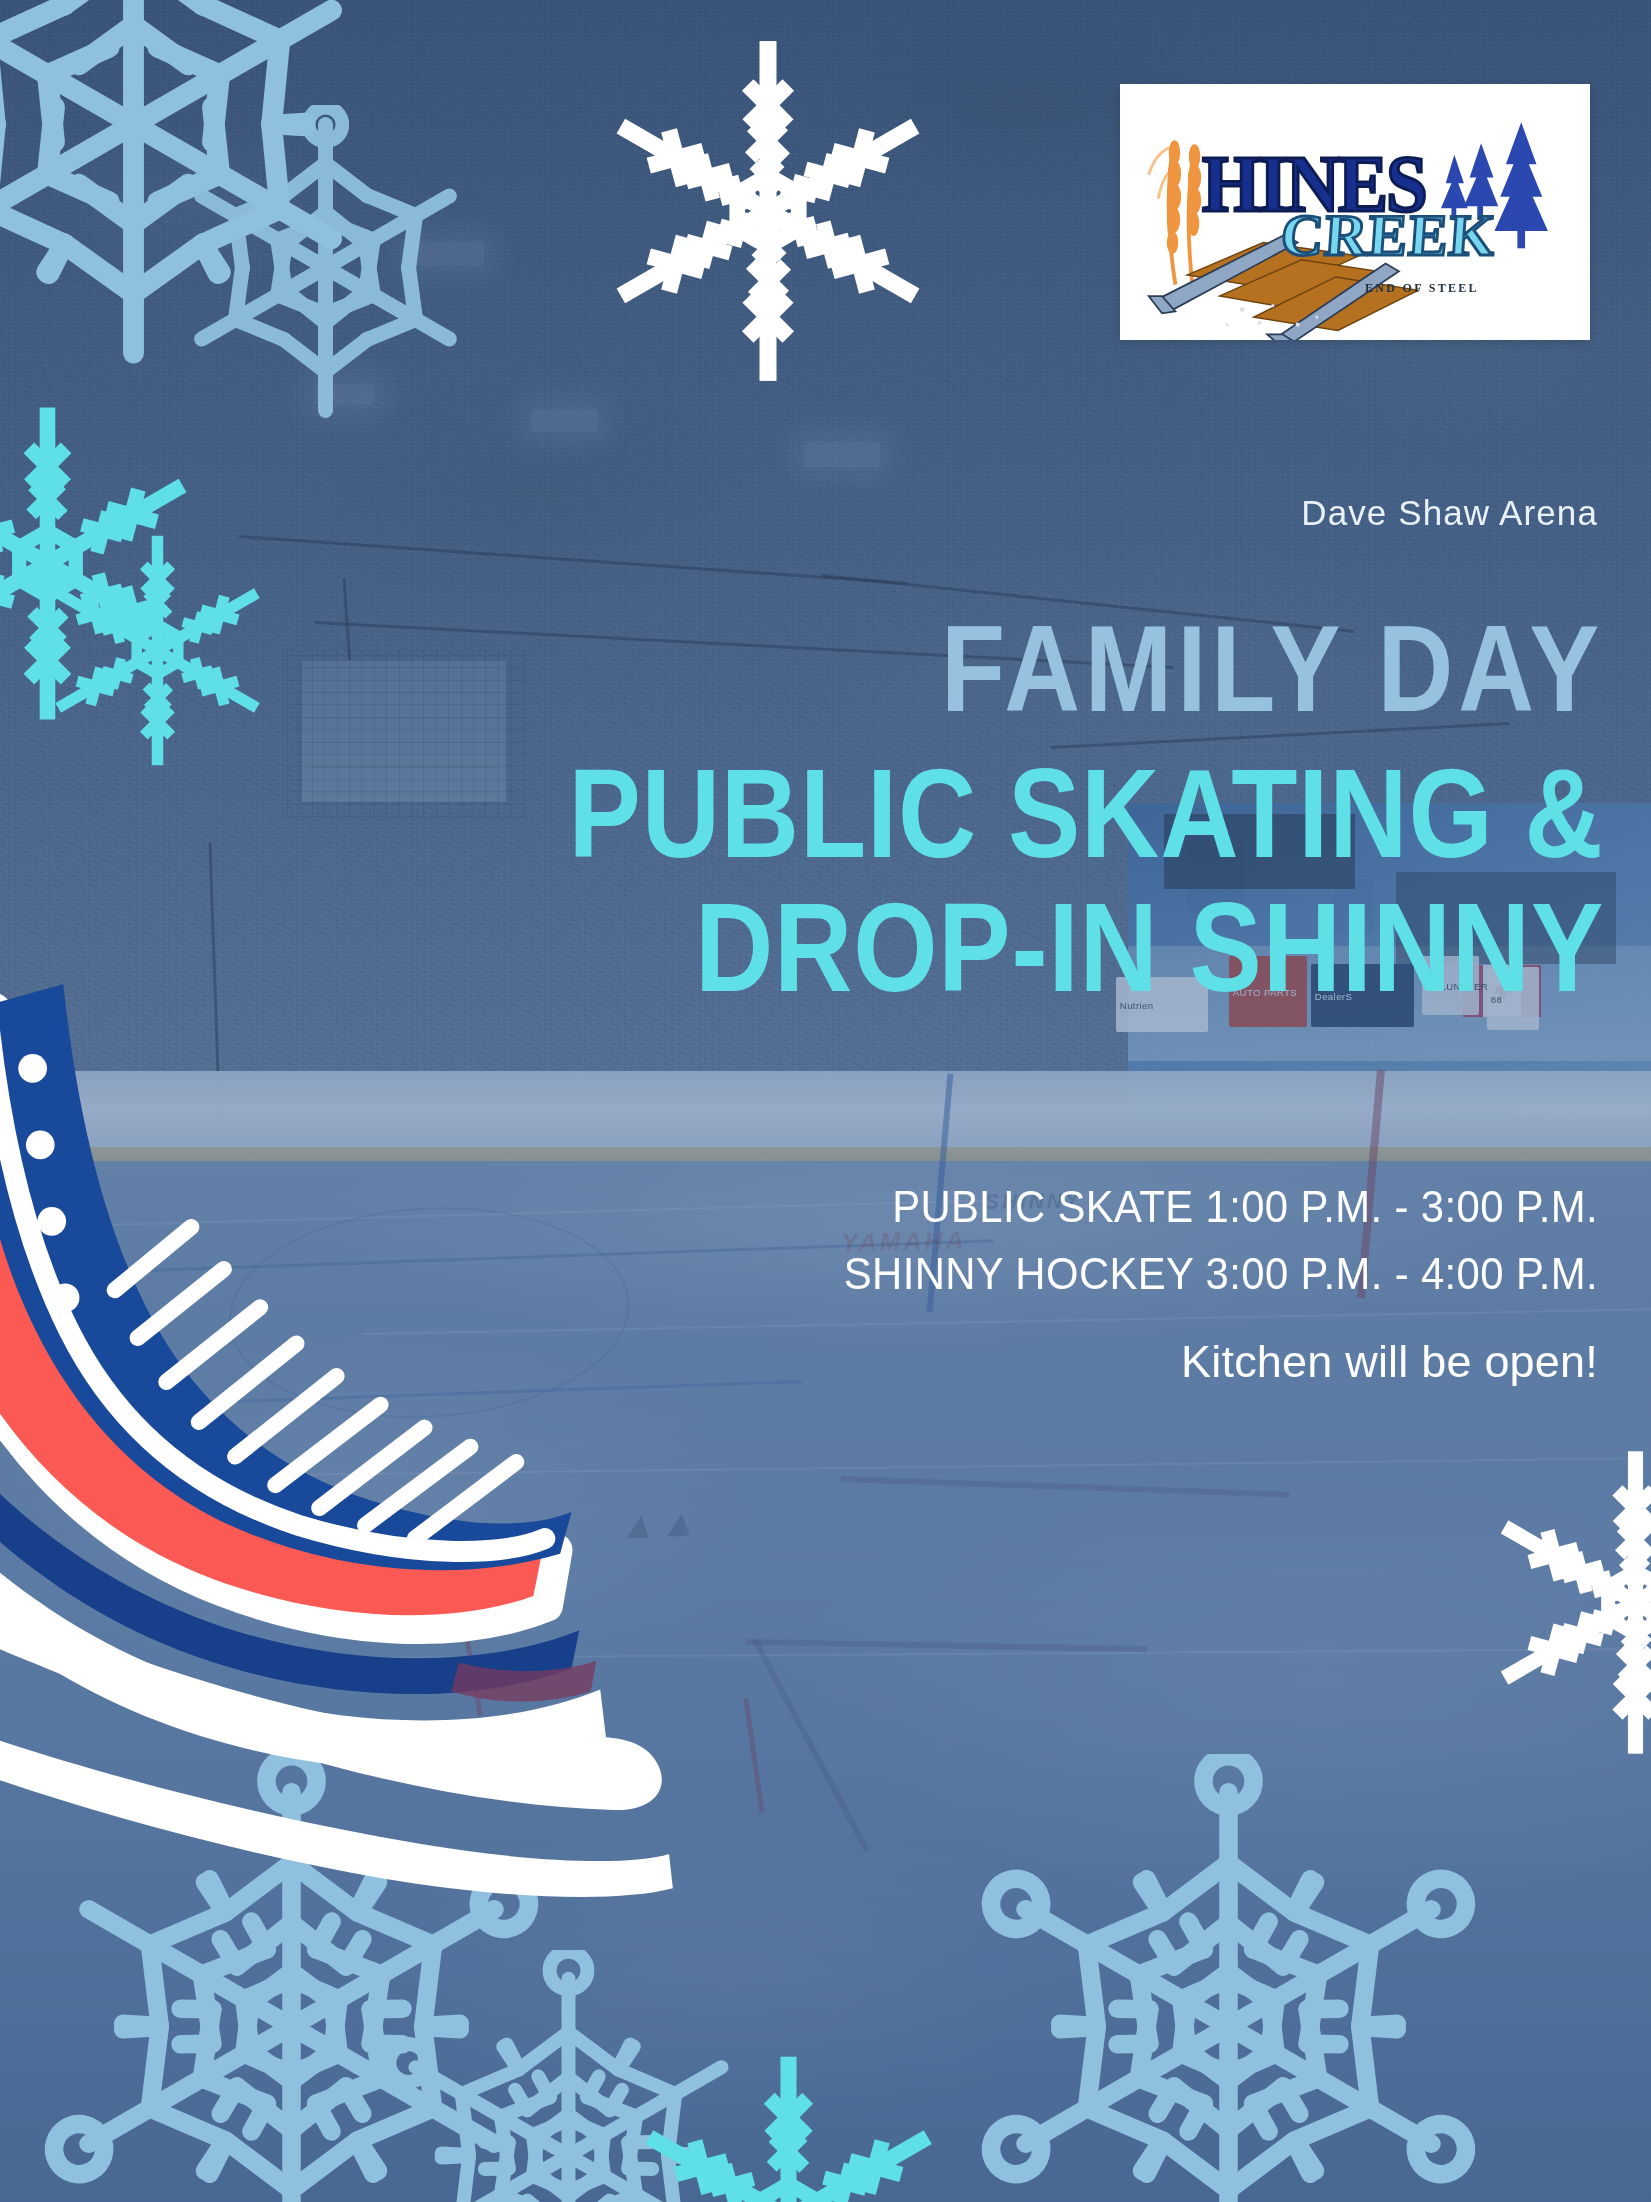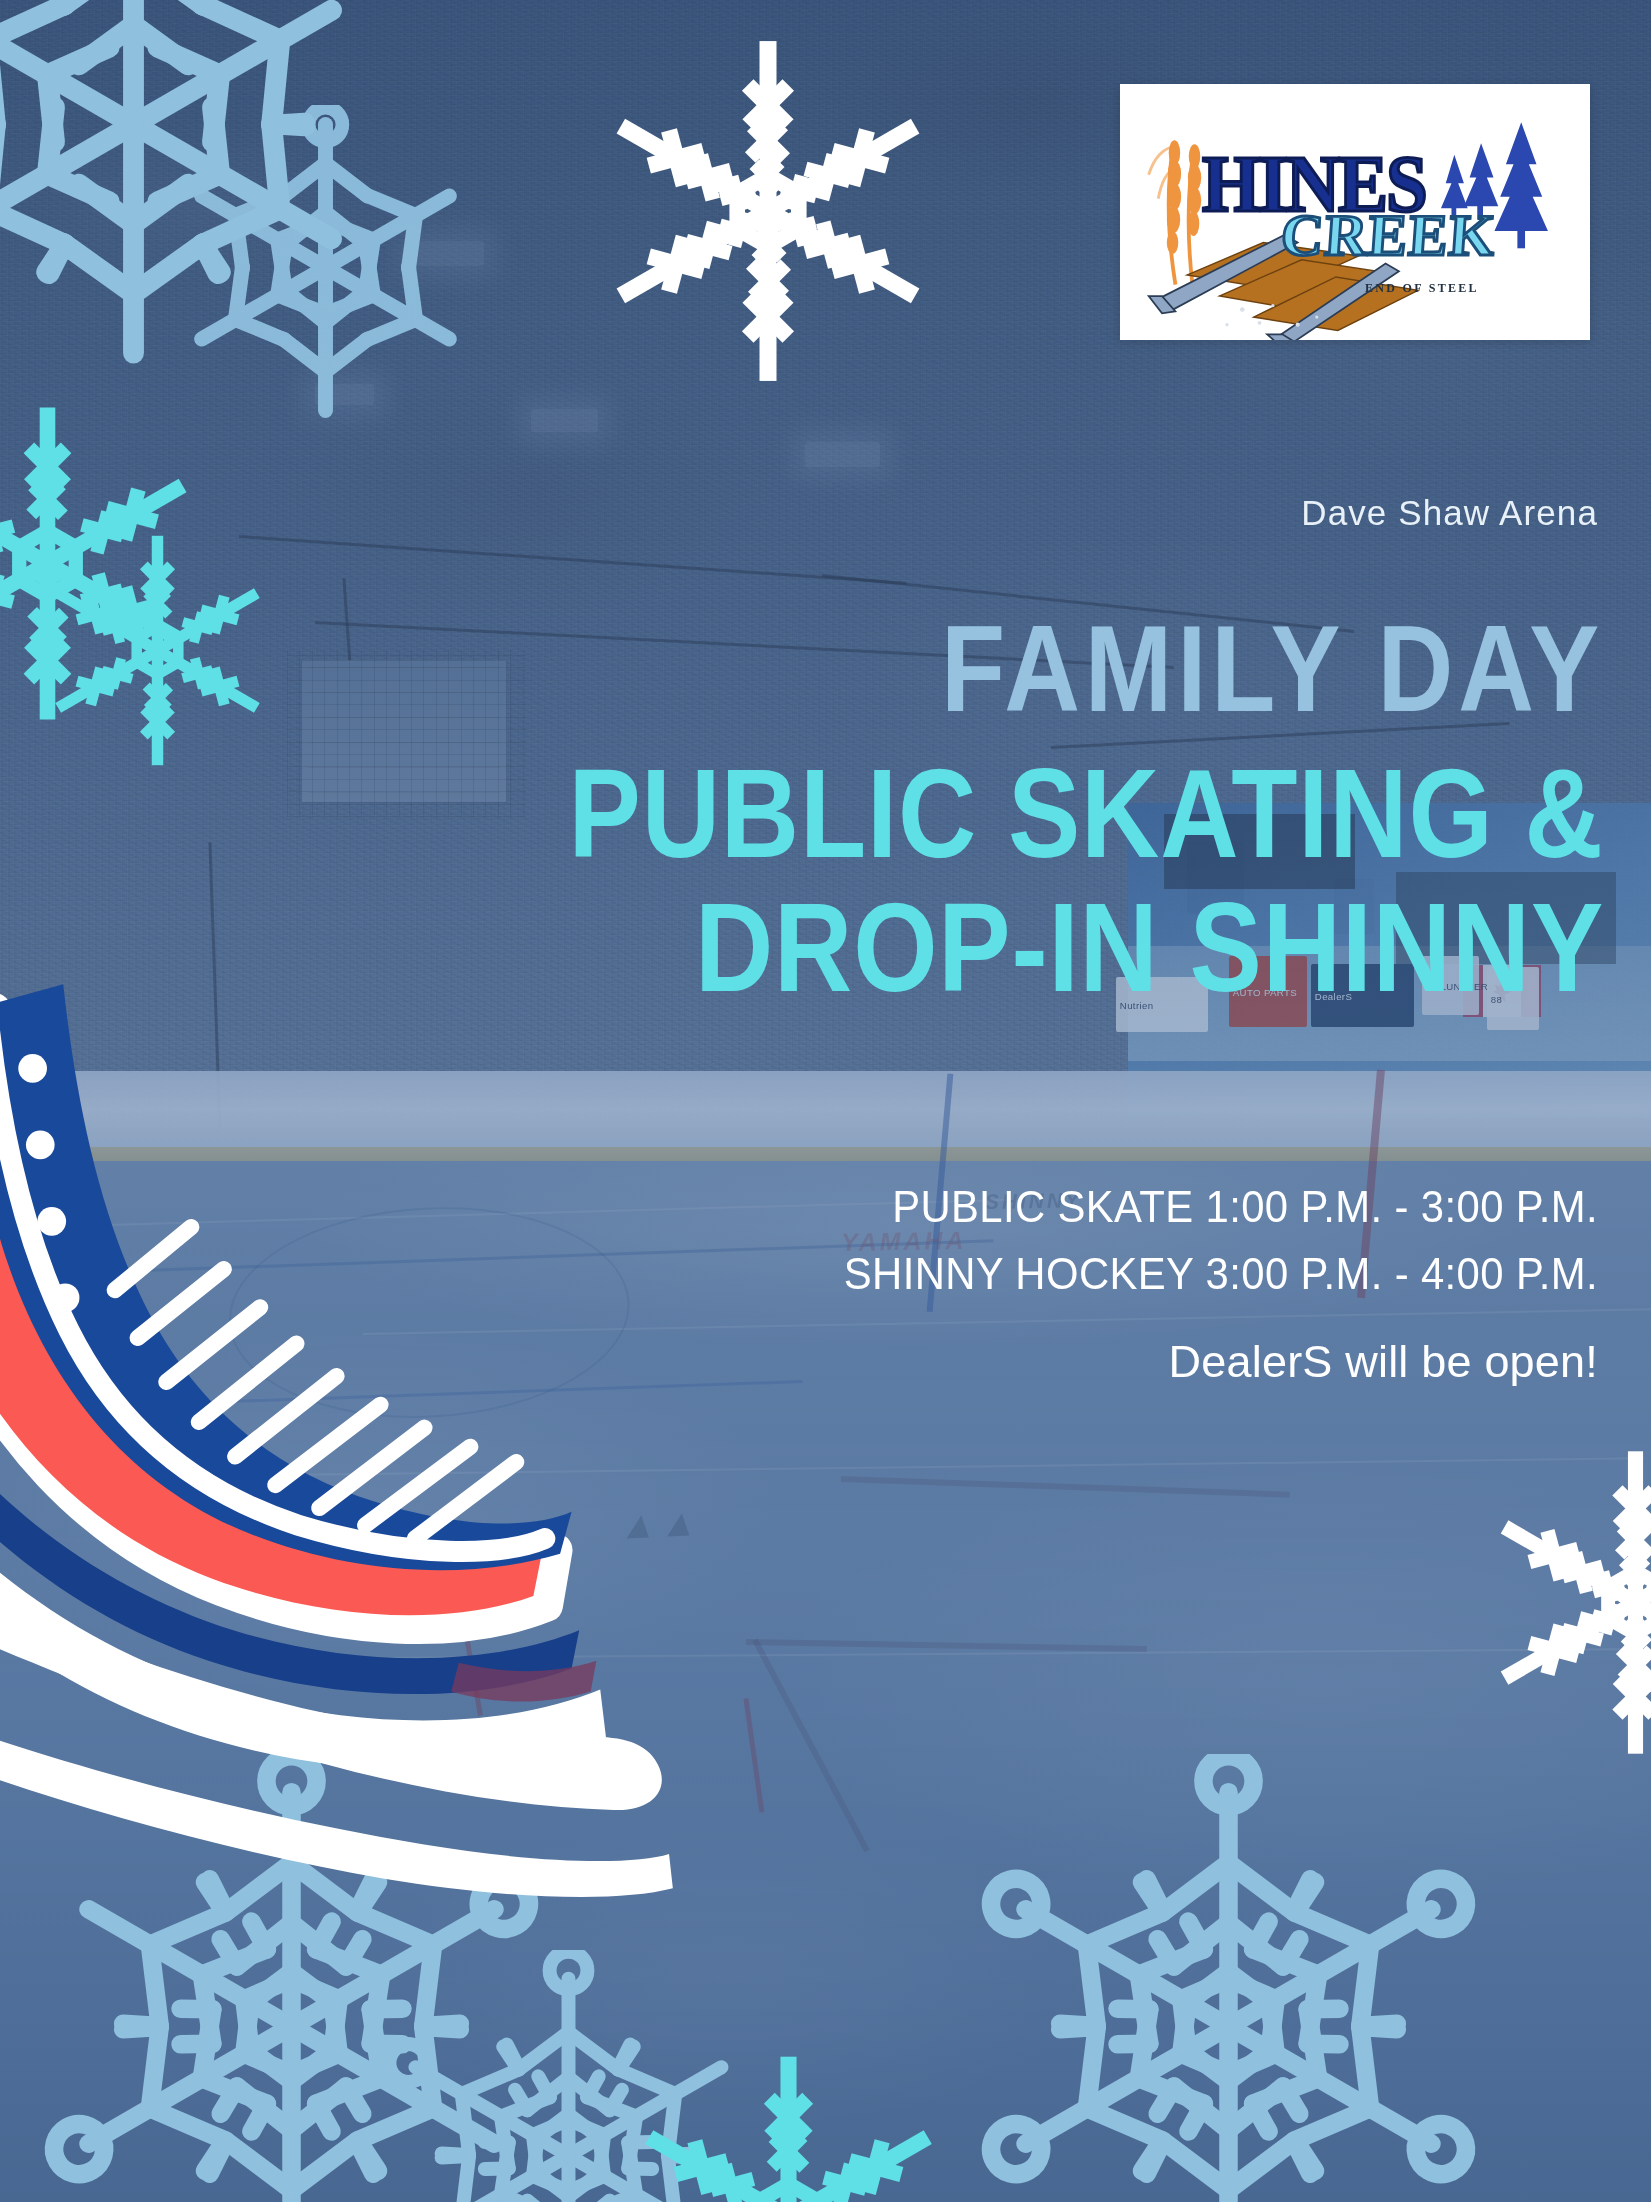--- a/index.html
+++ b/index.html
@@ -556,21 +556,21 @@
 
   <div class="venue-line">Dave Shaw Arena</div>
 
   <div class="hl hl-family">FAMILY DAY</div>
   <div class="hl hl-public">PUBLIC SKATING &amp;</div>
   <div class="hl hl-drop">DROP-IN SHINNY</div>
 
   <div class="time-line time-1">PUBLIC SKATE 1:00 P.M. - 3:00 P.M.</div>
   <div class="time-line time-2">SHINNY HOCKEY 3:00 P.M. - 4:00 P.M.</div>
 
-  <div class="kitchen-line">DealerS will be open!</div>
+  <div class="kitchen-line">Kitchen will be open!</div>
 
   <div class="skate">
     <svg viewBox="0 0 940 900">
 
       <g stroke="#ffffff" stroke-width="34" stroke-linejoin="round" stroke-linecap="round" fill="none">
         <path d="M-60 210 L112 176 C126 300 150 420 200 520 C250 620 330 690 440 726
                  C560 764 660 760 700 742 L690 800 C600 836 470 830 350 784
                  C210 730 110 620 50 470 C4 356 -26 280 -60 210 Z"></path>
       </g>
 

